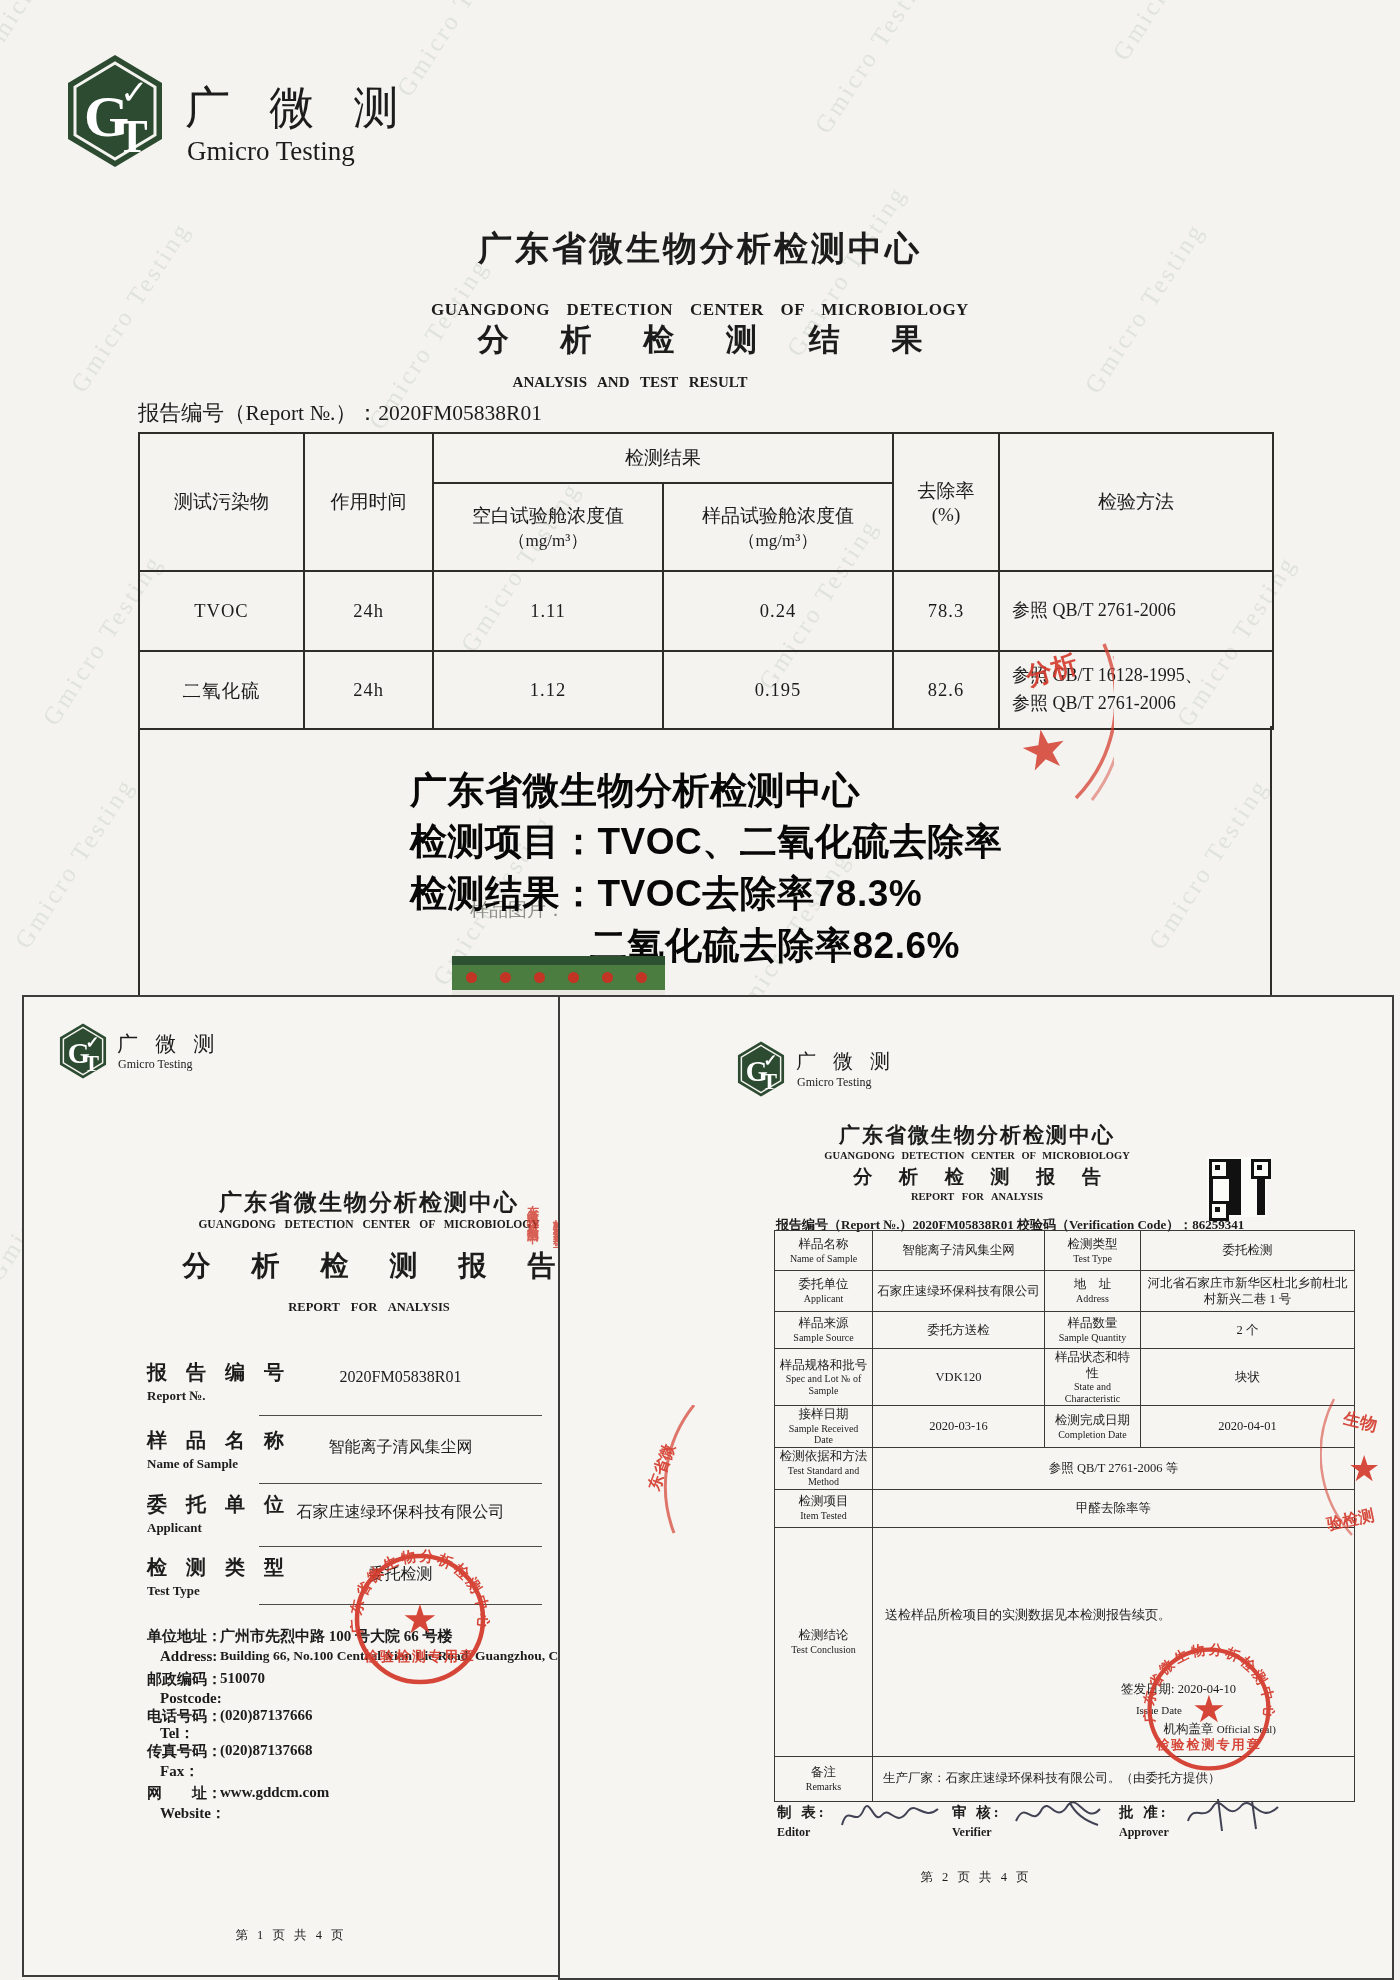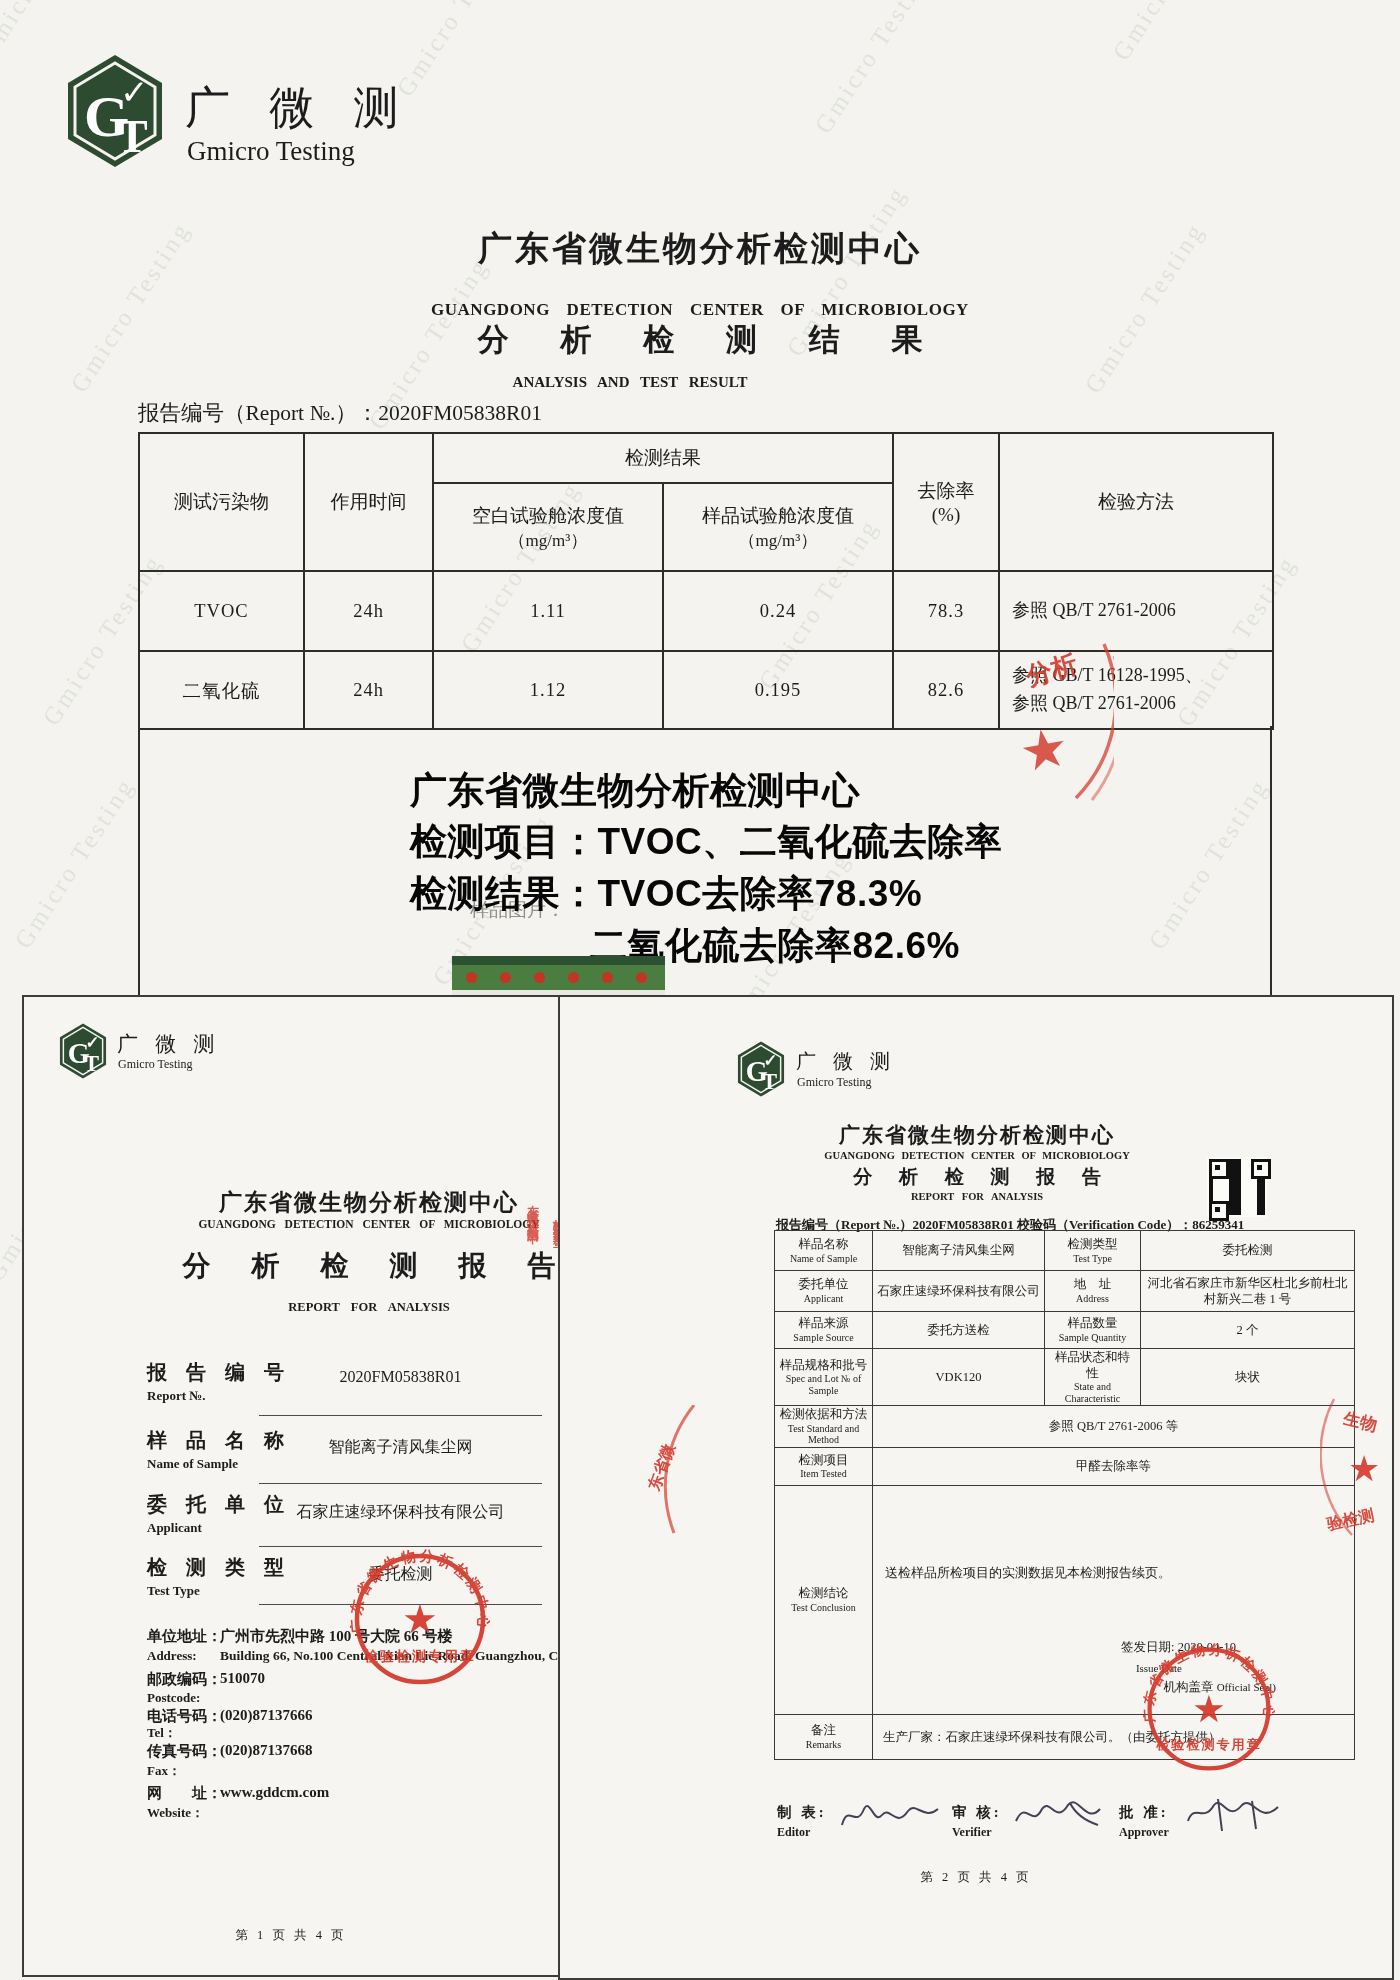--- a/index.html
+++ b/index.html
@@ -40,21 +40,21 @@
   #page2{left:558px;top:995px;width:832px;height:981px;}
   .p-org-zh{font-size:23px;font-weight:700;letter-spacing:2px;}
   .p-org-en{font-size:11.5px;font-weight:700;word-spacing:6px;}
   .p-title-zh{font-weight:700;}
   .p-title-en{font-weight:700;}
   .f-zh{left:123px;font-size:20px;font-weight:700;letter-spacing:7px;white-space:nowrap;}
   .f-en{left:123px;font-size:13px;font-weight:700;}
   .f-val{left:235px;width:283px;text-align:center;font-size:16px;}
   .f-line{left:235px;width:283px;border-bottom:1.2px solid #4c4b47;height:0;}
   .c-zh{left:123px;font-size:15px;font-weight:700;white-space:nowrap;}
-  .c-en{left:123px;font-size:13px;font-weight:700;text-align:center;}
+  .c-en{left:136px;font-size:15px;font-weight:700;text-align:center;}
   .c-val{left:196px;font-size:15px;font-weight:700;white-space:nowrap;}
   .c-val-en{left:196px;font-size:13.5px;font-weight:700;white-space:nowrap;}
   .pfoot{left:0;width:100%;text-align:center;font-size:12.5px;letter-spacing:3px;}
   .vred{color:#d0392c;writing-mode:vertical-rl;letter-spacing:3px;opacity:.8;font-weight:700;z-index:6;}
   
   #t2wrap{left:214px;top:233px;z-index:2;}
   .t2{border-collapse:collapse;table-layout:fixed;width:580px;}
   .t2 td{border:1.7px solid #3a3936;text-align:center;vertical-align:middle;padding:1px 4px;}
   .t2 .lz{font-size:12.5px;line-height:1.25;}
   .t2 .le{font-size:10px;line-height:1.15;}
@@ -438,20 +438,32 @@
                 <div class="lz">样品规格和批号</div>
                 <div class="le">Spec and Lot № of Sample</div>
               </td>
           <td class="v">VDK120</td>
           <td>
                 <div class="lz">样品状态和特性</div>
                 <div class="le">State and Characteristic</div>
               </td>
           <td class="v">块状</td>
         </tr>
+        <tr style="height:40px">
+          <td>
+                <div class="lz">接样日期</div>
+                <div class="le">Sample Received Date</div>
+              </td>
+          <td class="v">2020-03-16</td>
+          <td>
+                <div class="lz">检测完成日期</div>
+                <div class="le">Completion Date</div>
+              </td>
+          <td class="v">2020-04-01</td>
+        </tr>
         <tr style="height:37px">
           <td>
                 <div class="lz">检测依据和方法</div>
                 <div class="le">Test Standard and Method</div>
               </td>
           <td class="v" colspan="3">参照 QB/T 2761-2006 等</td>
         </tr>
         <tr style="height:38px">
           <td>
                 <div class="lz">检测项目</div>

